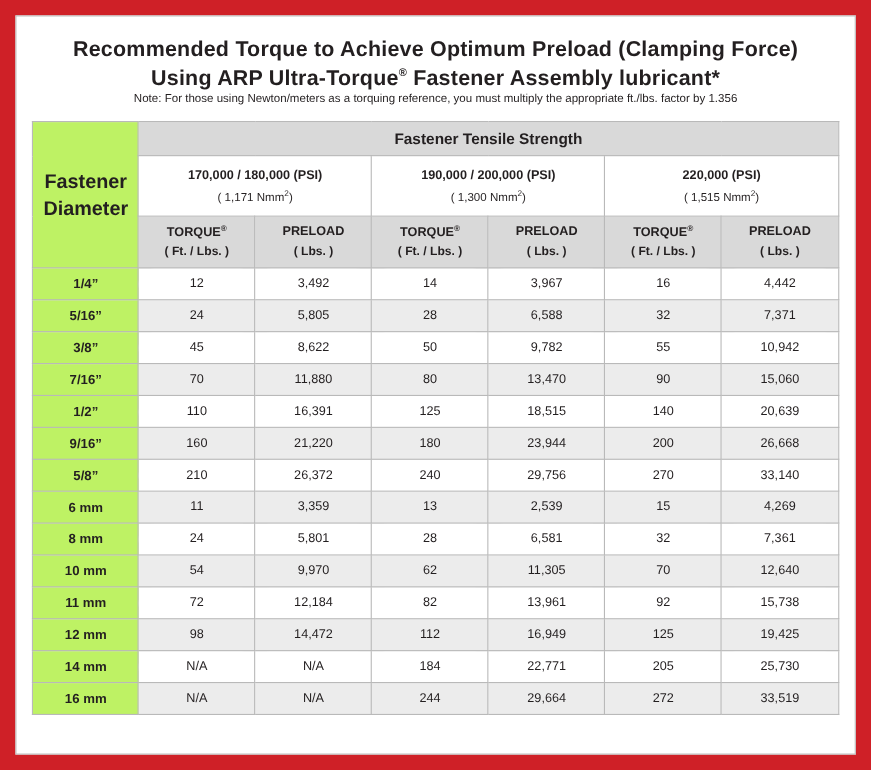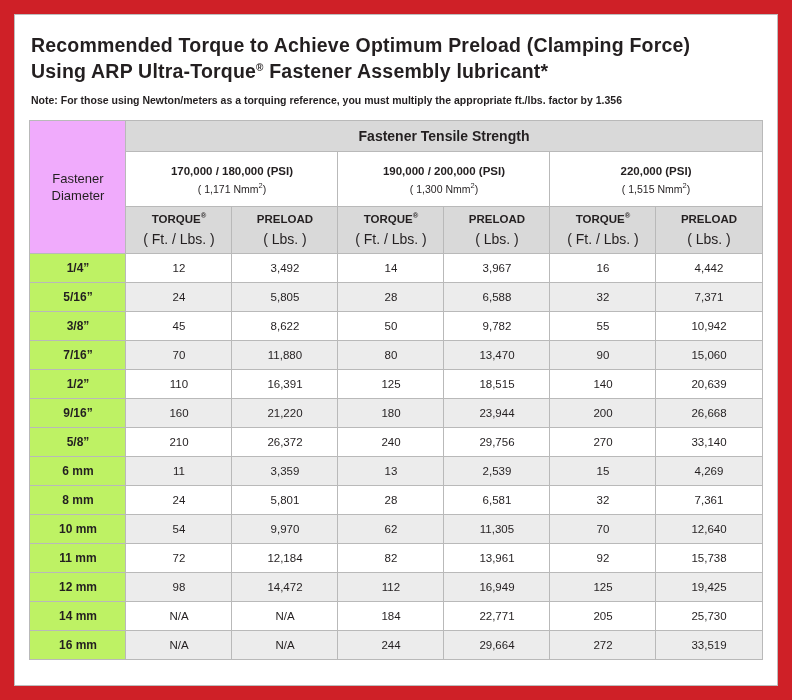--- a/index.html
+++ b/index.html
@@ -18,38 +18,38 @@
     left: 14px;
     top: 14px;
     width: 764px;
     height: 672px;
     background: #ffffff;
     border: 1px solid #bdbdbd;
     box-sizing: border-box;
   }
   .header {
     padding: 18px 16px 8px 16px;
-    text-align: left;
+    text-align: center;
   }
   .title-line {
     font-size: 19.5px;
     font-weight: bold;
     color: #231f20;
     letter-spacing: 0.2px;
     line-height: 1.32;
   }
   .title-line sup {
     font-size: 10px;
     vertical-align: super;
   }
   .note {
-    margin-top: 10px;
+    margin-top: 0;
     font-size: 10.5px;
     color: #231f20;
-    font-weight: bold;
+    font-weight: normal;
   }
   table.torque {
     border-collapse: collapse;
     width: 732px;
     margin: 6px auto 0 auto;
     table-layout: fixed;
   }
   table.torque td, table.torque th {
     border: 1px solid #b9b9b9;
     text-align: center;
@@ -73,35 +73,35 @@
   }
   .strength-cell .sub {
     font-weight: normal;
     font-size: 10.5px;
   }
   .strength-cell .sub sup {
     font-size: 7.5px;
     vertical-align: super;
   }
   .diam-head {
-    background: #f0abfc;
-    font-size: 13px;
-    font-weight: normal;
+    background: #bef264;
+    font-size: 18px;
+    font-weight: bold;
     line-height: 1.35;
   }
   .sub-head {
     background: #d9d9d9;
     height: 46px;
     font-size: 11.5px;
     font-weight: bold;
     line-height: 1.6;
   }
   .sub-head .unit {
-    font-weight: normal;
-    font-size: 14px;
+    font-weight: bold;
+    font-size: 11px;
     display: block;
   }
   .sub-head sup {
     font-size: 7.5px;
     vertical-align: super;
   }
   tbody tr {
     height: 29px;
   }
   tbody td {

